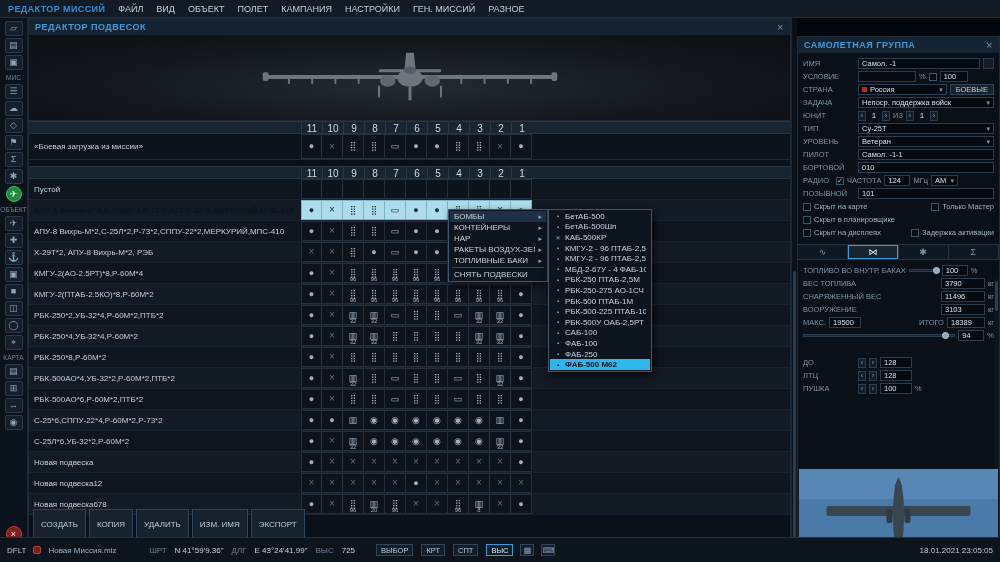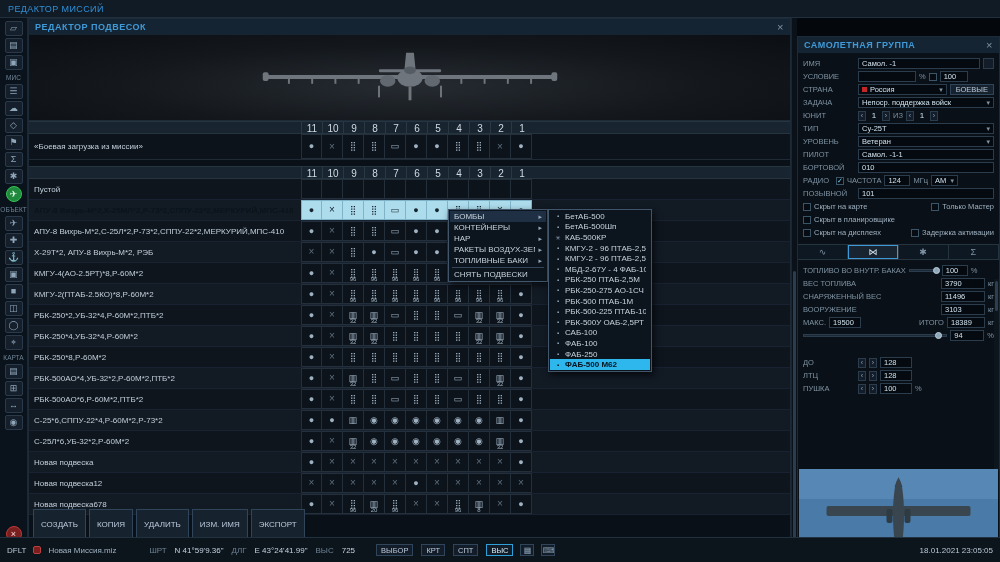--- a/index.html
+++ b/index.html
@@ -3,21 +3,21 @@
 <meta charset="utf-8">
 <style>
   *{margin:0;padding:0;box-sizing:border-box}
   html,body{width:1000px;height:562px;overflow:hidden;background:#04070b;
     font-family:"Liberation Sans", sans-serif;}
   .app{position:relative;width:1000px;height:562px;background:#04070b;color:#c6d3dd}
 
   
   .menubar{position:absolute;left:0;top:0;width:100%;height:18px;background:#101b26;
     border-bottom:1px solid #20303f;display:flex;align-items:center;gap:13px;padding:0 8px;font-size:9px}
-  .mb-title{color:#2f8fd6;font-weight:normal;letter-spacing:.4px}
+  .mb-title{color:#2f8fd6;font-weight:bold;letter-spacing:.4px}
   .mb-item{color:#c2cfda;cursor:default;white-space:nowrap}
 
   
   .sidebar{position:absolute;left:0;top:18px;width:28px;height:527px;background:#0a121b;
     border-right:1px solid #1c2935;display:flex;flex-direction:column;align-items:center;padding:3px 0;gap:2px}
   .sb-label{font-size:6.5px;color:#6f8496;margin:2px 0 1px}
   .sb-icon{width:18px;height:15px;border:1px solid #2a3a4a;background:#141f2b;color:#8fa5b8;
     font-size:9px;line-height:1;display:flex;align-items:center;justify-content:center;border-radius:2px;flex:none}
   .sb-icon.green{background:#1f8a3c;border-color:#35c257;color:#eafbee;border-radius:50%;width:16px;height:16px}
   .sb-icon.red{background:#7a1f1f;border-color:#c03a3a;color:#ffd9d9;border-radius:50%;width:16px;height:16px;margin-top:auto}
@@ -132,20 +132,30 @@
     display:flex;align-items:center;justify-content:center}
   .sb-time{margin-left:auto;color:#b9c9d6}
 </style>
 </head>
 <body>
 
 <div class="app">
 
   <header class="menubar">
     <span class="mb-title">РЕДАКТОР МИССИЙ</span>
+    <nav class="mb-items" style="display:flex;gap:13px">
+        <div class="mb-item">ФАЙЛ</div>
+        <div class="mb-item">ВИД</div>
+        <div class="mb-item">ОБЪЕКТ</div>
+        <div class="mb-item">ПОЛЕТ</div>
+        <div class="mb-item">КАМПАНИЯ</div>
+        <div class="mb-item">НАСТРОЙКИ</div>
+        <div class="mb-item">ГЕН. МИССИЙ</div>
+        <div class="mb-item">РАЗНОЕ</div>
+      </nav>
   </header>
 
   <aside class="sidebar">
       <div class="sb-icon">▱</div>
       <div class="sb-icon">▤</div>
       <div class="sb-icon">▣</div>
       <div class="sb-label">МИС</div>
       <div class="sb-icon">☰</div>
       <div class="sb-icon">☁</div>
       <div class="sb-icon">◇</div>
@@ -418,21 +428,21 @@
             </div>
             <div class="pcell">
               <div class="pg xm">×</div>
             </div>
             <div class="pcell">
               <div class="pg xm">×</div>
             </div>
           </div>
         </div>
         <div class="prow">
-          <div class="pname">КМГУ-4(АО-2.5РТ)*8,Р-60М*2</div>
+          <div class="pname">КМГУ-2(АО-2.5РТ)*8,Р-60М*4</div>
           <div class="pcells">
             <div class="pcell">
               <div class="pg">●</div>
             </div>
             <div class="pcell">
               <div class="pg xm">×</div>
             </div>
             <div class="pcell">
               <div class="pg">⣿</div>
               <div class="pn">96</div>
@@ -1072,21 +1082,21 @@
         <span class="lbl">МАКС.</span>
         <span class="inp" style="width:32px">19500</span>
         <span class="lbl" style="margin-left:auto">ИТОГО</span>
         <span class="inp" style="width:38px">18389</span>
         <span class="unit">кг</span>
       </div>
       <div class="gp-row">
         <span class="slider grow">
           <span class="thumb" style="left:92%"></span>
         </span>
-        <span class="inp" style="width:34px">94</span>
+        <span class="inp" style="width:26px">94</span>
         <span class="unit">%</span>
       </div>
 
       <div class="gp-row" style="margin-top:14px">
         <span class="lbl w52">ДО</span>
         <span class="st-btn">‹</span>
         <span class="st-btn">›</span>
         <span class="inp" style="width:32px">128</span>
       </div>
       <div class="gp-row">

